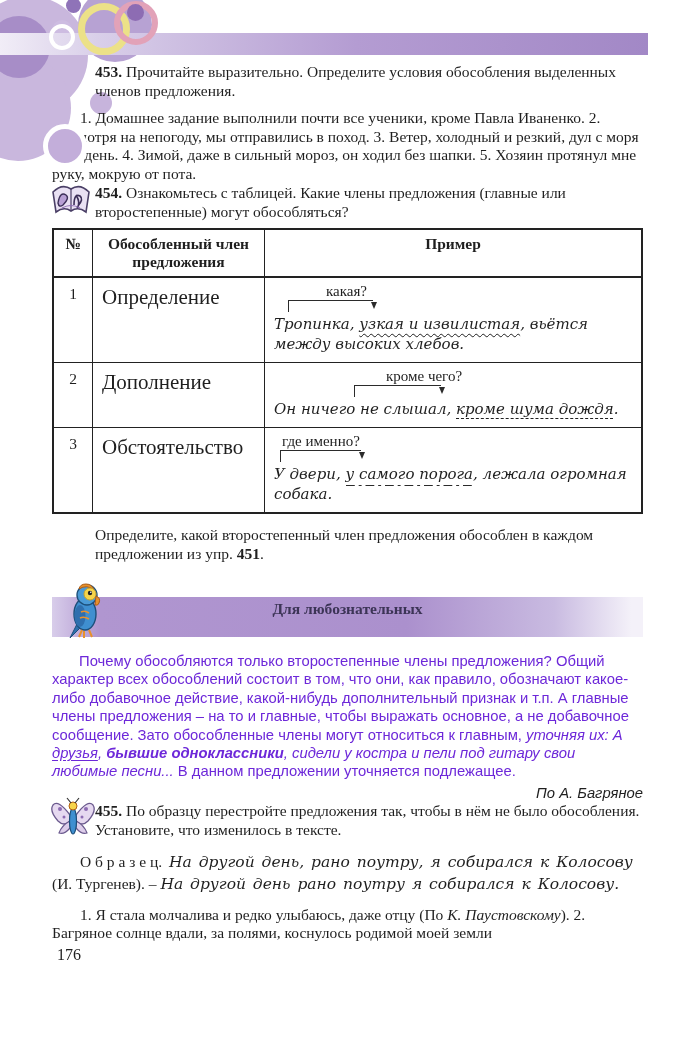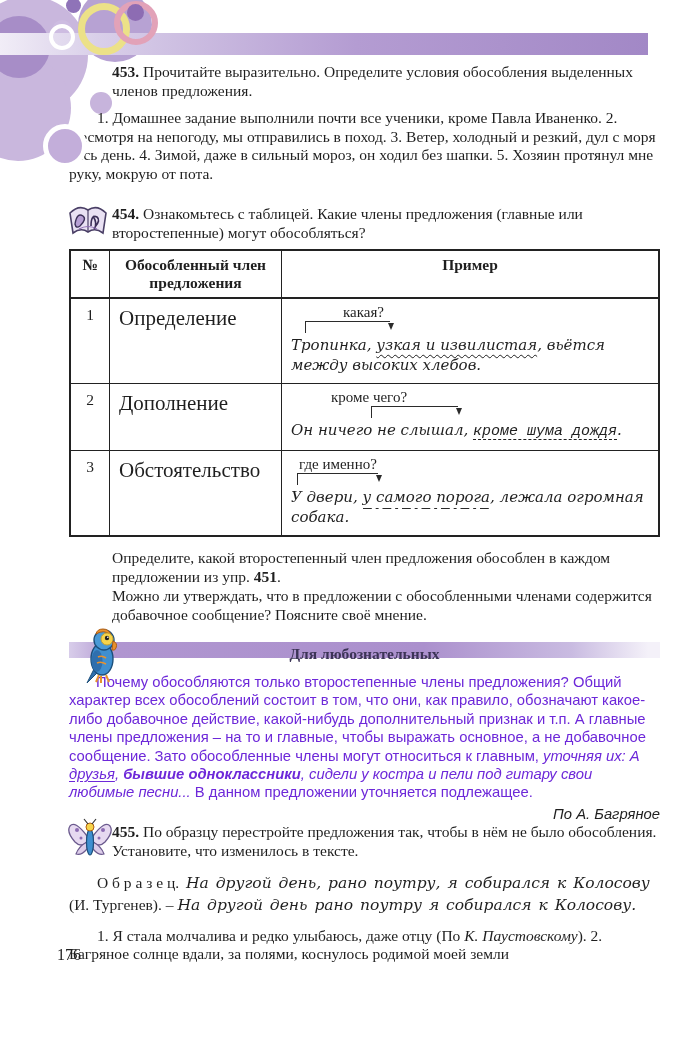--- a/index.html
+++ b/index.html
@@ -18,56 +18,56 @@
   .c-smlav{left:52px;top:20px;width:20px;height:20px;background:#cdbce1;}
   .c-belowbar{left:90px;top:92px;width:22px;height:22px;background:#c7b4dc;}
   .c-yellow{left:78px;top:3px;width:38px;height:38px;border:7px solid #ece188;background:transparent;z-index:2;}
   .c-pink{left:114px;top:1px;width:32px;height:32px;border:6px solid #e2a2b8;background:transparent;z-index:2;}
   .c-pdot{left:127px;top:4px;width:17px;height:17px;background:#8d6cb3;z-index:3;}
   .c-whitesm{left:49px;top:24px;width:18px;height:18px;border:4px solid #ffffff;background:transparent;z-index:2;}
   .c-whitebig{left:43px;top:124px;width:34px;height:34px;border:5px solid #ffffff;background:#c3aeda;z-index:2;}
   .topbar{position:absolute;left:0;top:33px;width:648px;height:22px;z-index:1;
     background:linear-gradient(90deg,#f1edf7 0%,#d9cfe9 15%,#b49cd2 55%,#a288c6 100%);}
   
-  .content{position:absolute;left:69px;top:0;width:591px;}
+  .content{position:absolute;left:52px;top:0;width:591px;}
   .instr{margin-left:43px;font-size:15.5px;line-height:19px;position:relative;}
   .instr .num{font-weight:bold;}
   .bodytext{font-size:15.5px;line-height:18.5px;text-indent:28px;margin:0;}
   .m453i{margin-top:62px;}
   .m453b{margin-top:9px;}
-  .m454{margin-top:21px;}
+  .m454{}
   .ex-icon{position:absolute;left:-45px;top:-4px;}
   
   .tbl-title{margin:13px 0 0 0;text-align:center;font-size:16px;font-weight:bold;}
   table{border-collapse:collapse;width:591px;margin-top:7px;}
   th,td{border:1.4px solid #222;vertical-align:top;}
   table{border:2px solid #222;}
   th{font-size:15.5px;font-weight:bold;padding:5px 4px;line-height:18px;}
   tr.hdr th{border-bottom:2.6px solid #222;}
   td.cnum{width:36px;text-align:center;font-size:15.5px;padding-top:7px;}
   td.cmem{width:156px;font-size:21px;padding:7px 6px 6px 9px;}
   td.cex{padding:4px 8px 8px 9px;}
   .qline{height:18px;font-size:15px;line-height:18px;}
   .q{display:inline-block;}
   .bracket{position:relative;height:11px;border-left:1.3px solid #2b2b2b;border-top:1.3px solid #2b2b2b;margin-bottom:2px;}
   .bracket::after{content:"";position:absolute;right:-3.6px;top:1px;
     border-left:3.5px solid transparent;border-right:3.5px solid transparent;border-top:7.5px solid #2b2b2b;}
   .q1{margin-left:52px;} .b1{margin-left:14px;width:84px;}
-  .q2{margin-left:40px;} .b2{margin-left:80px;width:86px;}
+  .q2{margin-left:112px;} .b2{margin-left:80px;width:86px;}
   .q3{margin-left:8px;}  .b3{margin-left:6px;width:80px;}
   .ex-sent{font-family:"DejaVu Serif",serif;font-style:italic;font-size:15px;line-height:20px;}
   .u-wavy{text-decoration:underline;text-decoration-style:wavy;text-decoration-thickness:1px;text-underline-offset:4px;}
-  .u-dash{text-decoration:underline;text-decoration-style:dashed;text-decoration-thickness:1.2px;text-underline-offset:4px;font-family:Liberation Mono, monospace;}
+  .u-dash{text-decoration:underline;text-decoration-style:dashed;text-decoration-thickness:1.2px;text-underline-offset:4px;}
   .u-dashdot{background-image:repeating-linear-gradient(to right,#2b2b2b 0 9px,transparent 9px 13px,#2b2b2b 13px 15.5px,transparent 15.5px 19.5px);
     background-repeat:repeat-x;background-position:0 calc(100% - 0px);background-size:19.5px 1.3px;padding-bottom:3px;}
   
   .notes{margin:11px 0 0 43px;font-size:15.5px;line-height:19px;}
   .notes .ref{font-weight:bold;}
   
-  .banner{position:relative;margin-top:18px;height:16px;
+  .banner{position:relative;margin-top:34px;height:40px;
     background:linear-gradient(90deg,#d8cdea 0%,#b096d0 8%,#ab90cd 60%,#c9bbe1 85%,#f4f1f9 98%);}
   .banner-label{display:block;text-align:center;font-size:15.5px;font-weight:bold;color:#3c3456;line-height:24px;}
   .banner .parrot{position:absolute;left:14px;top:-15px;}
   
   .sanspar{margin:15px 0 0 0;font-family:"Liberation Sans","DejaVu Sans",sans-serif;
     font-size:14.8px;line-height:18.4px;text-indent:27px;color:#6d28d9;}
   .it{font-style:italic;}
   .itb{font-style:italic;font-weight:bold;}
   .itu{font-style:italic;text-decoration:underline;text-underline-offset:2px;}
   .attribution{margin:4px 0 0 0;font-family:"Liberation Sans","DejaVu Sans",sans-serif;
@@ -152,21 +152,20 @@
         <div class="qline"><span class="q q3">где именно?</span></div>
         <div class="bracket b3"></div>
         <div class="ex-sent"><span>У двери, </span><span class="u-dashdot">у самого порога</span><span>, лежала огромная собака.</span></div>
       </td>
     </tr>
   </tbody>
     </table>
 
   <div class="notes">
     <span>Определите, какой второстепенный член предложения обособлен в каждом предложении из упр. </span><span class="ref">451</span><span>.</span><br>
-    <span>Можно ли утверждать, что в предложении с обособленными членами содержится добавочное сообщение? Поясните своё мнение.</span>
   </div>
 
   <div class="banner">
     <span class="parrot">
       <svg width="38" height="58" viewBox="0 0 38 58">
         <path d="M12,40 L4,56 L14,46 Z" fill="#2f6fae" stroke="#1d4f7a" stroke-width="1"></path>
         <ellipse cx="19" cy="32" rx="11" ry="16" fill="#3f8fd0" stroke="#1d4f7a" stroke-width="1.4"></ellipse>
         <ellipse cx="14" cy="34" rx="5.5" ry="11" fill="#2f6fae"></ellipse>
         <path d="M15,30 q4,-2 8,1 M14,36 q4,-2 9,1" stroke="#e8912d" stroke-width="1.6" fill="none"></path>
         <circle cx="21" cy="13" r="10" fill="#4a9ad6" stroke="#1d4f7a" stroke-width="1.4"></circle>

